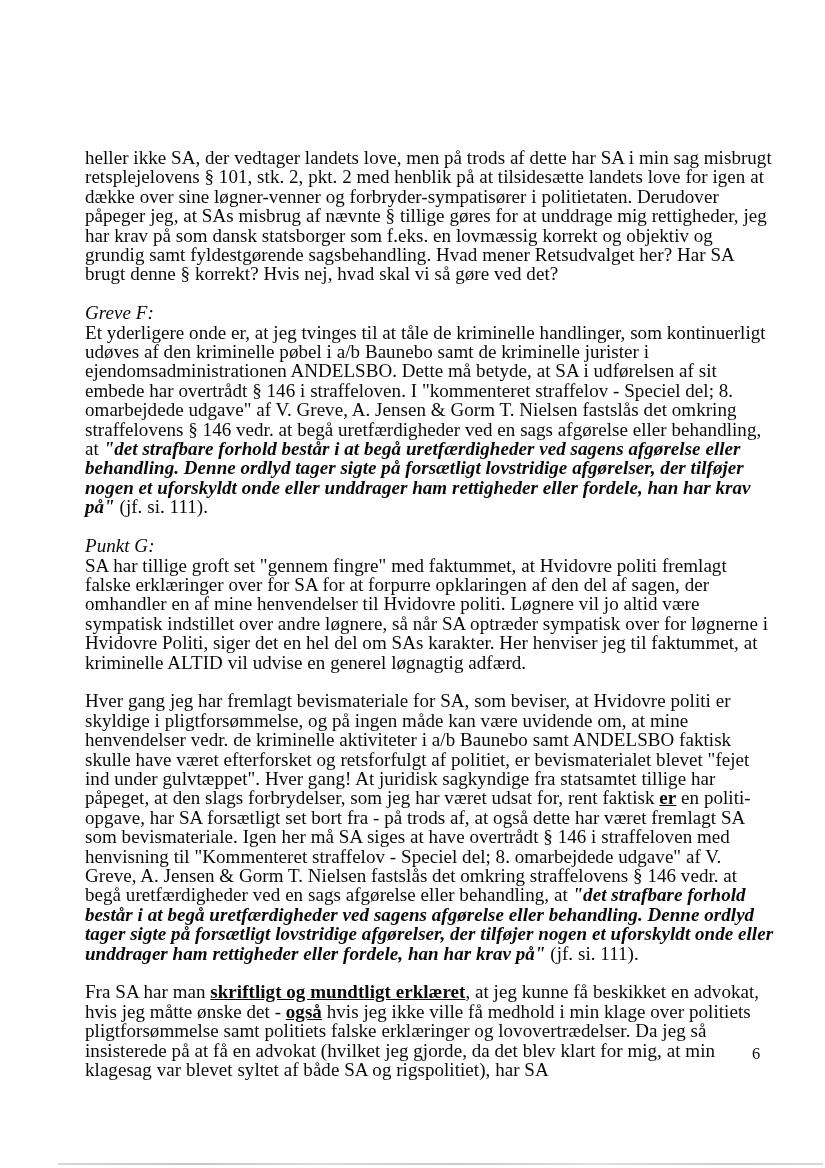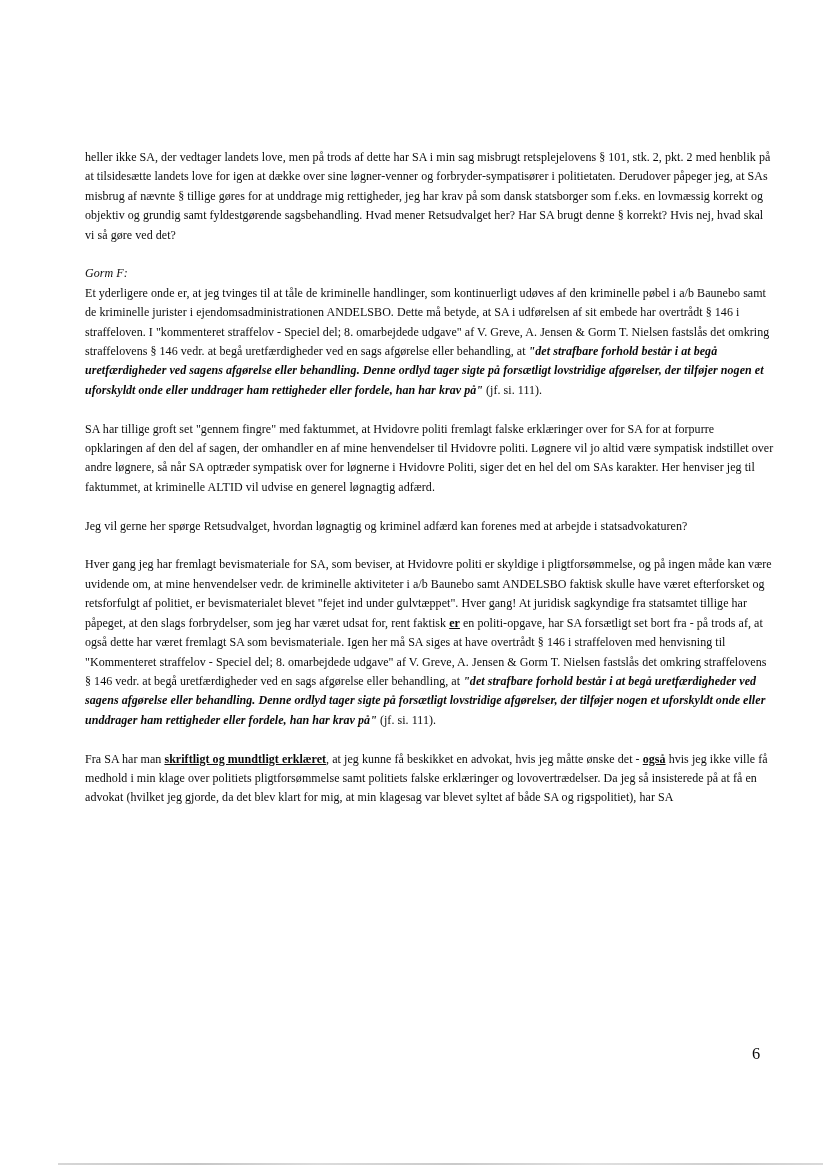--- a/index.html
+++ b/index.html
@@ -14,21 +14,21 @@
     background: #ffffff;
     overflow: hidden;
     font-family: "Liberation Serif", serif;
     color: #0a0a0a;
   }
   .text-body {
     position: absolute;
     left: 85px;
     top: 148px;
     width: 690px;
-    font-size: 12px;
+    font-size: 19px;
     line-height: 19.4px;
     text-align: left;
     letter-spacing: 0.05px;
   }
   p.para {
     margin: 0;
   }
   p.gap {
     margin-bottom: 19.4px;
   }
@@ -53,22 +53,22 @@
       #dcdcdc 70%, #c8c8c8 88%, #d5d5d5 100%);
     opacity: 0.9;
   }
 </style>
 </head>
 <body>
 
 <div class="page">
   <div class="text-body">
       <p class="para gap"><span>heller ikke SA, der vedtager landets love, men på trods af dette har SA i min sag misbrugt retsplejelovens § 101, stk. 2, pkt. 2 med henblik på at tilsidesætte landets love for igen at dække over sine løgner-venner og forbryder-sympatisører i politietaten. Derudover påpeger jeg, at SAs misbrug af nævnte § tillige gøres for at unddrage mig rettigheder, jeg har krav på som dansk statsborger som f.eks. en lovmæssig korrekt og objektiv og grundig samt fyldestgørende sagsbehandling. Hvad mener Retsudvalget her? Har SA brugt denne § korrekt? Hvis nej, hvad skal vi så gøre ved det?</span></p>
-      <p class="para"><span class="i">Gorm F:</span></p>
+      <p class="para"><span class="i">Greve F:</span></p>
       <p class="para gap"><span>Et yderligere onde er, at jeg tvinges til at tåle de kriminelle handlinger, som kontinuerligt udøves af den kriminelle pøbel i a/b Baunebo samt de kriminelle jurister i ejendomsadministrationen ANDELSBO. Dette må betyde, at SA i udførelsen af sit embede har overtrådt § 146 i straffeloven. I "kommenteret straffelov - Speciel del; 8. omarbejdede udgave" af V. Greve, A. Jensen &amp; Gorm T. Nielsen fastslås det omkring straffelovens § 146 vedr. at begå uretfærdigheder ved en sags afgørelse eller behandling, at </span><span class="bi">"det strafbare forhold består i at begå uretfærdigheder ved sagens afgørelse eller behandling. Denne ordlyd tager sigte på forsætligt lovstridige afgørelser, der tilføjer nogen et uforskyldt onde eller unddrager ham rettigheder eller fordele, han har krav på"</span><span> (jf. si. 111).</span></p>
+      <p class="para"><span class="i">Punkt G:</span></p>
       <p class="para gap"><span>SA har tillige groft set "gennem fingre" med faktummet, at Hvidovre politi fremlagt falske erklæringer over for SA for at forpurre opklaringen af den del af sagen, der omhandler en af mine henvendelser til Hvidovre politi. Løgnere vil jo altid være sympatisk indstillet over andre løgnere, så når SA optræder sympatisk over for løgnerne i Hvidovre Politi, siger det en hel del om SAs karakter. Her henviser jeg til faktummet, at kriminelle ALTID vil udvise en generel løgnagtig adfærd.</span></p>
-      <p class="para gap"><span>Jeg vil gerne her spørge Retsudvalget, hvordan løgnagtig og kriminel adfærd kan forenes med at arbejde i statsadvokaturen?</span></p>
       <p class="para gap"><span>Hver gang jeg har fremlagt bevismateriale for SA, som beviser, at Hvidovre politi er skyldige i pligtforsømmelse, og på ingen måde kan være uvidende om, at mine henvendelser vedr. de kriminelle aktiviteter i a/b Baunebo samt ANDELSBO faktisk skulle have været efterforsket og retsforfulgt af politiet, er bevismaterialet blevet "fejet ind under gulvtæppet". Hver gang! At juridisk sagkyndige fra statsamtet tillige har påpeget, at den slags forbrydelser, som jeg har været udsat for, rent faktisk </span><span class="b">er</span><span> en politi-opgave, har SA forsætligt set bort fra - på trods af, at også dette har været fremlagt SA som bevismateriale. Igen her må SA siges at have overtrådt § 146 i straffeloven med henvisning til "Kommenteret straffelov - Speciel del; 8. omarbejdede udgave" af V. Greve, A. Jensen &amp; Gorm T. Nielsen fastslås det omkring straffelovens § 146 vedr. at begå uretfærdigheder ved en sags afgørelse eller behandling, at </span><span class="bi">"det strafbare forhold består i at begå uretfærdigheder ved sagens afgørelse eller behandling. Denne ordlyd tager sigte på forsætligt lovstridige afgørelser, der tilføjer nogen et uforskyldt onde eller unddrager ham rettigheder eller fordele, han har krav på"</span><span> (jf. si. 111).</span></p>
       <p class="para"><span>Fra SA har man </span><span class="b">skriftligt og mundtligt erklæret</span><span>, at jeg kunne få beskikket en advokat, hvis jeg måtte ønske det - </span><span class="b">også</span><span> hvis jeg ikke ville få medhold i min klage over politiets pligtforsømmelse samt politiets falske erklæringer og lovovertrædelser. Da jeg så insisterede på at få en advokat (hvilket jeg gjorde, da det blev klart for mig, at min klagesag var blevet syltet af både SA og rigspolitiet), har SA</span></p>
     </div>
   <div class="page-number">6</div>
   <div class="scan-artifact"></div>
 </div>
 
 </body></html>

